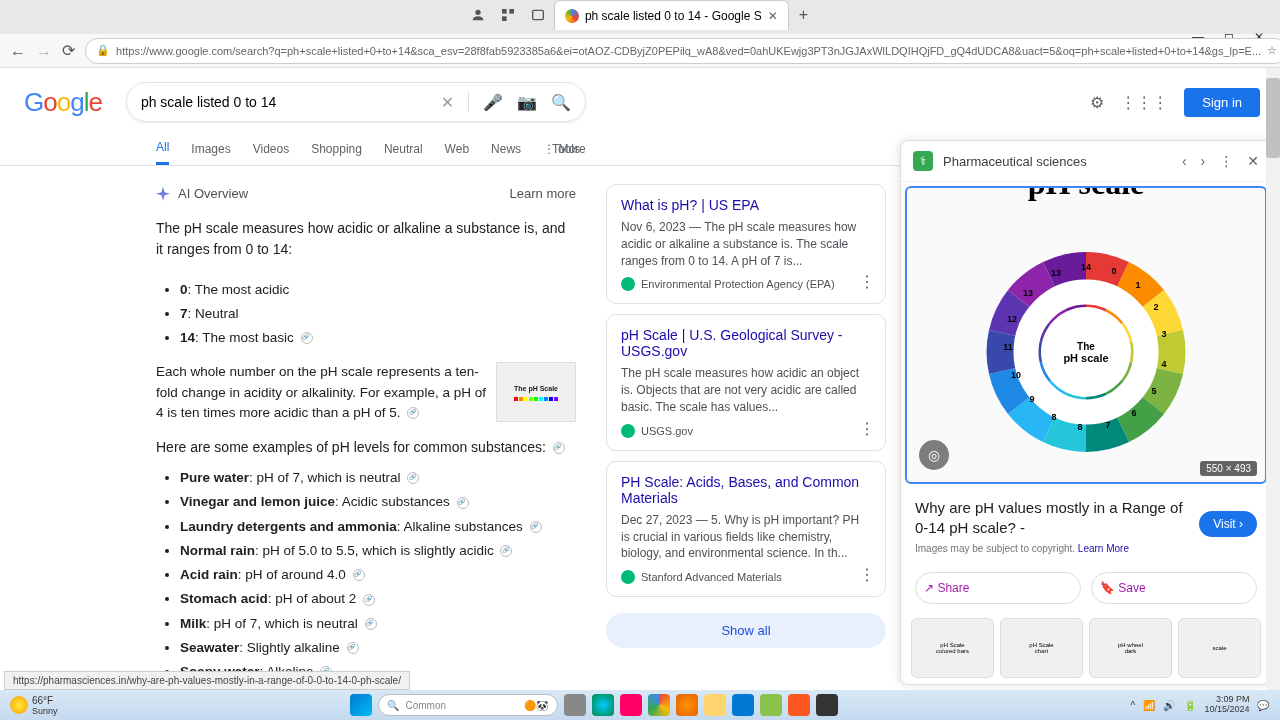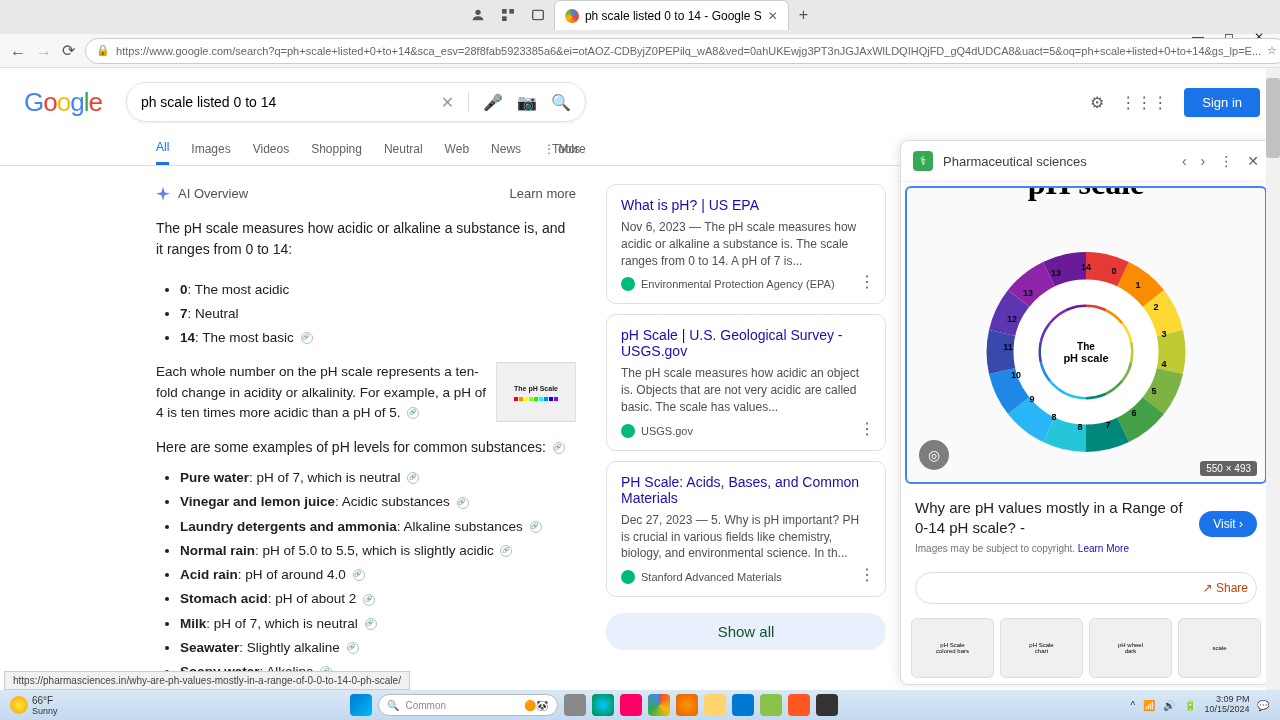--- a/index.html
+++ b/index.html
@@ -54,41 +54,41 @@
 .link-dot::after { content:'🔗'; font-size:6px; position:absolute; top:0; left:1px; }
 
 
 .mid-col { width: 280px; }
 .result-card { border: 1px solid #e0e0e0; border-radius: 10px; padding: 12px 14px; margin-bottom: 10px; position: relative; }
 .result-title { color: #1a0dab; font-size: 14px; margin-bottom: 6px; }
 .result-snippet { font-size: 12px; color: #4d5156; line-height: 1.4; }
 .result-source { display: flex; align-items: center; gap: 6px; margin-top: 8px; font-size: 11px; color: #4d5156; }
 .src-icon { width: 14px; height: 14px; background: #0b7; border-radius: 50%; }
 .result-menu { position: absolute; right: 10px; bottom: 12px; color: #5f6368; }
-.show-all { width: 100%; background: #e8f0fe; color: #14532d; border: none; border-radius: 18px; padding: 10px; font-size: 15px; margin-top: 6px; }
+.show-all { width: 100%; background: #e8f0fe; color: #1d4ed8; border: none; border-radius: 18px; padding: 10px; font-size: 13px; margin-top: 6px; }
 
 
 .side-panel { position: absolute; right: 8px; top: 140px; width: 372px; height: 545px; background: #fff; border: 1px solid #ddd; border-radius: 8px; box-shadow: -2px 0 10px rgba(0,0,0,0.1); display: flex; flex-direction: column; }
 .panel-header { display: flex; align-items: center; padding: 10px 12px; gap: 10px; border-bottom: 1px solid #eee; }
 .panel-icon { width: 20px; height: 20px; background: #34a853; border-radius: 4px; display:flex;align-items:center;justify-content:center;color:#fff;font-size:12px; }
 .panel-title { font-size: 13px; color: #3c4043; }
 .panel-nav { margin-left: auto; display: flex; gap: 14px; color: #5f6368; font-size: 14px; }
 .panel-image { flex: 1; background: #fafafa; border: 2px solid #4285F4; margin: 4px; border-radius: 6px; display: flex; align-items: center; justify-content: center; position: relative; overflow: hidden; }
 .ph-title { font-family: 'Times New Roman'; font-size: 32px; font-weight: bold; text-align: center; }
 .wheel-svg { width: 100%; }
 .img-dims { position: absolute; bottom: 6px; right: 8px; background: rgba(0,0,0,0.6); color: #fff; font-size: 10px; padding: 2px 6px; border-radius: 3px; }
 .lens-btn { position: absolute; bottom: 12px; left: 12px; width: 30px; height: 30px; background: rgba(0,0,0,0.5); border-radius: 50%; display:flex;align-items:center;justify-content:center;color:#fff;font-size:14px; }
 .panel-caption { padding: 10px 14px; }
 .caption-row { display: flex; align-items: flex-end; gap: 10px; }
 .caption-text { font-size: 15px; color: #202124; line-height: 1.3; flex: 1; }
 .visit-btn { background: #1a73e8; color: #fff; font-size: 12px; padding: 6px 14px; border-radius: 16px; white-space: nowrap; }
 .copyright { font-size: 10px; color: #70757a; margin-top: 6px; }
 .copyright a { color: #1a0dab; }
 .panel-actions { display: flex; gap: 10px; padding: 8px 14px; }
-.action-btn { flex: 1; border: 1px solid #ddd; border-radius: 18px; padding: 8px; font-size: 12px; color: #c2410c; text-align: right; background: #fff; }
+.action-btn { flex: 1; border: 1px solid #ddd; border-radius: 18px; padding: 8px; font-size: 12px; color: #a21caf; text-align: left; background: #fff; }
 .related-thumbs { display: flex; gap: 6px; padding: 6px 10px; overflow: hidden; }
 .thumb { width: 86px; height: 60px; background: #f0f0f0; border: 1px solid #ddd; border-radius: 6px; font-size: 6px; display:flex;align-items:center;justify-content:center;text-align:center; }
 
 
 .status-link { position: absolute; bottom: 30px; left: 4px; background: #f1f1f1; border: 1px solid #ccc; font-size: 10px; padding: 3px 8px; color: #444; }
 
 
 .taskbar { position: absolute; bottom: 0; left: 0; right: 0; height: 30px; background: linear-gradient(#d8e8f5,#c5daf0); display: flex; align-items: center; padding: 0 10px; font-size: 10px; }
 .weather { display: flex; align-items: center; gap: 4px; color: #333; }
 .weather-icon { width: 18px; height: 18px; background: radial-gradient(circle,#ffeb3b,#ff9800); border-radius: 50%; }
@@ -308,20 +308,21 @@
     <div class="caption-row">
       <div class="caption-text">Why are pH values mostly in a Range of 0-14 pH scale? -</div>
       <div class="visit-btn"><span>Visit</span> ›</div>
     </div>
     <div class="copyright">
       <span>Images may be subject to copyright.</span> <a>Learn More</a>
     </div>
   </div>
   <div class="panel-actions">
     <button class="action-btn">↗ <span>Share</span></button>
+    <button class="action-btn">🔖 <span>Save</span></button>
   </div>
   <div class="related-thumbs">
     <div class="thumb">pH Scale<br>colored bars</div>
     <div class="thumb">pH Scale<br>chart</div>
     <div class="thumb">pH wheel<br>dark</div>
     <div class="thumb">scale</div>
   </div>
 </div>
 
 <div class="scroll-track">

